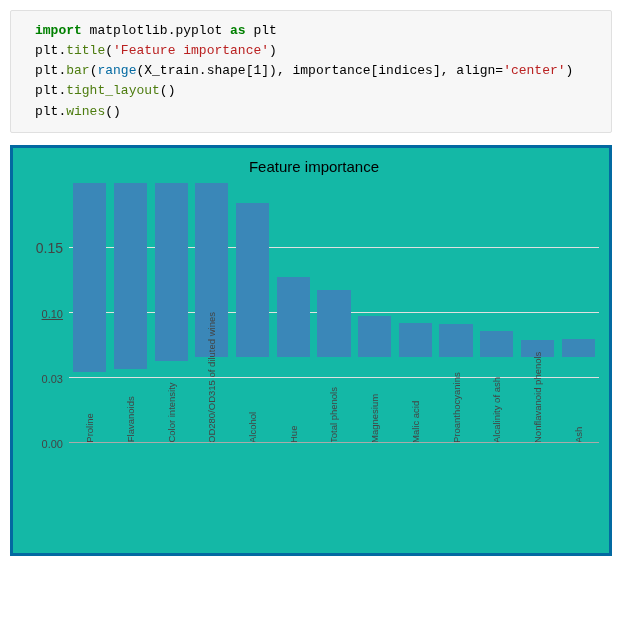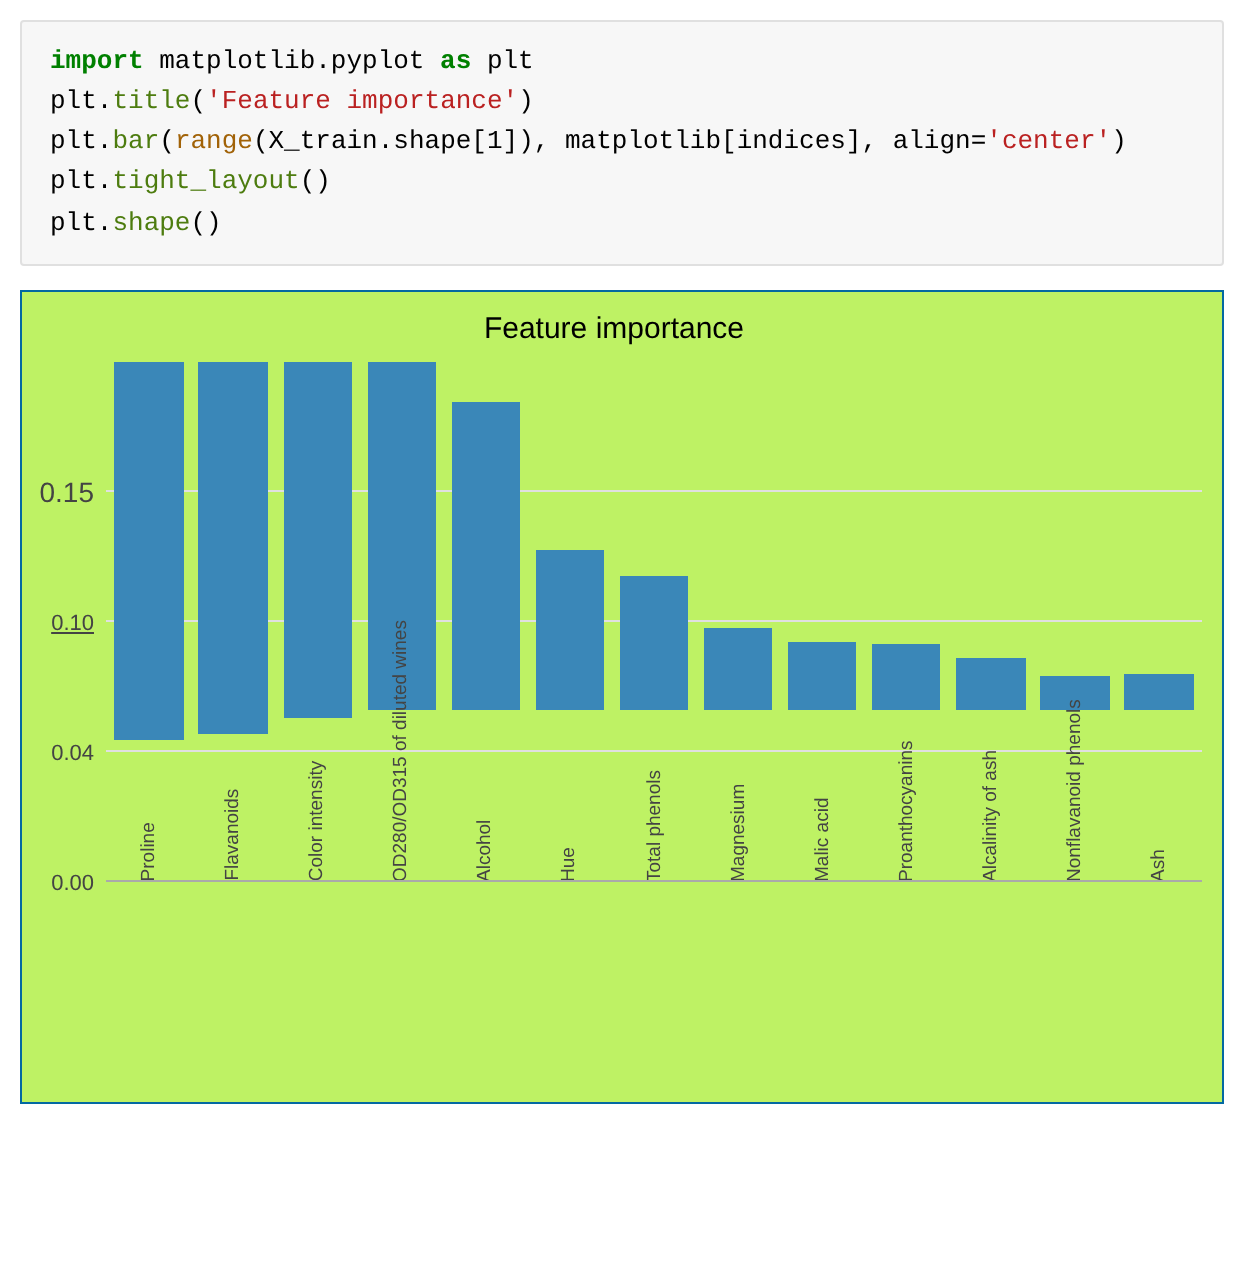--- a/index.html
+++ b/index.html
@@ -7,39 +7,39 @@
       background: #fff;
       font-family: 'Courier New', Courier, monospace;
       width: 622px;
       min-height: 638px;
     }
 
     
     .code-block {
       background: #f7f7f7;
       border: 1px solid #e0e0e0;
-      padding: 10px 14px;
+      padding: 10px 24px;
       margin: 10px 10px 0 10px;
       font-size: 13px;
       line-height: 1.55;
       border-radius: 2px;
     }
     .code-line { white-space: pre; }
     .kw { color: #008000; font-weight: bold; }
-    .fn { color: #a16207; }
+    .fn { color: #0369a1; }
     .str { color: #ba2121; }
     .plain { color: #000; }
     .call { color: #4d7c0f; }
 
     
     .chart-container {
       margin: 12px 10px 10px 10px;
-      padding: 10px 10px 10px 2px;
-      border: 1px solid #0369a1;
-      background: #bef264;
+      padding: 10px 10px 10px 16px;
+      border: 3px solid #0369a1;
+      background: #14b8a6;
       position: relative;
     }
     .chart-title {
       text-align: center;
       font-family: Arial, sans-serif;
       font-size: 15px;
       font-weight: normal;
       margin-bottom: 8px;
       color: #000;
     }
@@ -123,33 +123,33 @@
       height: 370px;
     }
   </style>
 </head>
 <body>
 
 <div class="code-block" id="code-block">
     <div class="code-line"><span class="kw">import</span><span class="plain"> matplotlib.pyplot </span><span class="kw">as</span><span class="plain"> plt</span></div>
     <div class="code-line"><span class="plain"></span></div>
     <div class="code-line"><span class="plain">plt</span><span class="plain">.</span><span class="call">title</span><span class="plain">(</span><span class="str">'Feature importance'</span><span class="plain">)</span></div>
-    <div class="code-line"><span class="plain">plt</span><span class="plain">.</span><span class="call">bar</span><span class="plain">(</span><span class="fn">range</span><span class="plain">(X_train.shape[</span><span class="plain">1</span><span class="plain">]), matplotlib[indices], align=</span><span class="str">'center'</span><span class="plain">)</span></div>
+    <div class="code-line"><span class="plain">plt</span><span class="plain">.</span><span class="call">bar</span><span class="plain">(</span><span class="fn">range</span><span class="plain">(X_train.shape[</span><span class="plain">1</span><span class="plain">]), importance[indices], align=</span><span class="str">'center'</span><span class="plain">)</span></div>
     <div class="code-line"><span class="plain">plt</span><span class="plain">.</span><span class="call">tight_layout</span><span class="plain">()</span></div>
-    <div class="code-line"><span class="plain">plt</span><span class="plain">.</span><span class="call">shape</span><span class="plain">()</span></div>
+    <div class="code-line"><span class="plain">plt</span><span class="plain">.</span><span class="call">wines</span><span class="plain">()</span></div>
   </div>
 
 <div class="chart-container">
   <div class="chart-title">Feature importance</div>
   <div class="chart-area" style="height: 360px; display: flex; align-items: flex-start;">
 
     <div class="y-axis" id="y-axis" style="position: relative; height: 260px; width: 40px; flex-shrink: 0; margin-bottom: 90px; margin-top: 0px; align-self: flex-start;">
         <div class="y-tick" style="position: absolute; bottom: 188px; right: 6px; font-size: 14px; font-family: Arial, sans-serif; color: rgb(68, 68, 68);">0.15</div>
         <div class="y-tick" style="position: absolute; bottom: 123px; right: 6px; font-size: 11px; font-family: Arial, sans-serif; color: rgb(68, 68, 68); text-decoration: underline;">0.10</div>
-        <div class="y-tick" style="position: absolute; bottom: 58px; right: 6px; font-size: 11px; font-family: Arial, sans-serif; color: rgb(68, 68, 68);">0.04</div>
+        <div class="y-tick" style="position: absolute; bottom: 58px; right: 6px; font-size: 11px; font-family: Arial, sans-serif; color: rgb(68, 68, 68);">0.03</div>
         <div class="y-tick" style="position: absolute; bottom: -7px; right: 6px; font-size: 11px; font-family: Arial, sans-serif; color: rgb(68, 68, 68);">0.00</div>
       </div>
 
     <div class="bars-and-axes" style="position: relative; height: 350px;">
       <div class="grid-area" id="grid-area">
           <div class="grid-line" style="position: absolute; bottom: 195px; left: 0px; right: 0px; height: 1px; background: rgb(224, 224, 224);"></div>
           <div class="grid-line" style="position: absolute; bottom: 130px; left: 0px; right: 0px; height: 1px; background: rgb(224, 224, 224);"></div>
           <div class="grid-line" style="position: absolute; bottom: 65px; left: 0px; right: 0px; height: 1px; background: rgb(224, 224, 224);"></div>
           <div class="grid-line" style="position: absolute; bottom: 0px; left: 0px; right: 0px; height: 1px; background: rgb(170, 170, 170);"></div>
         </div>

